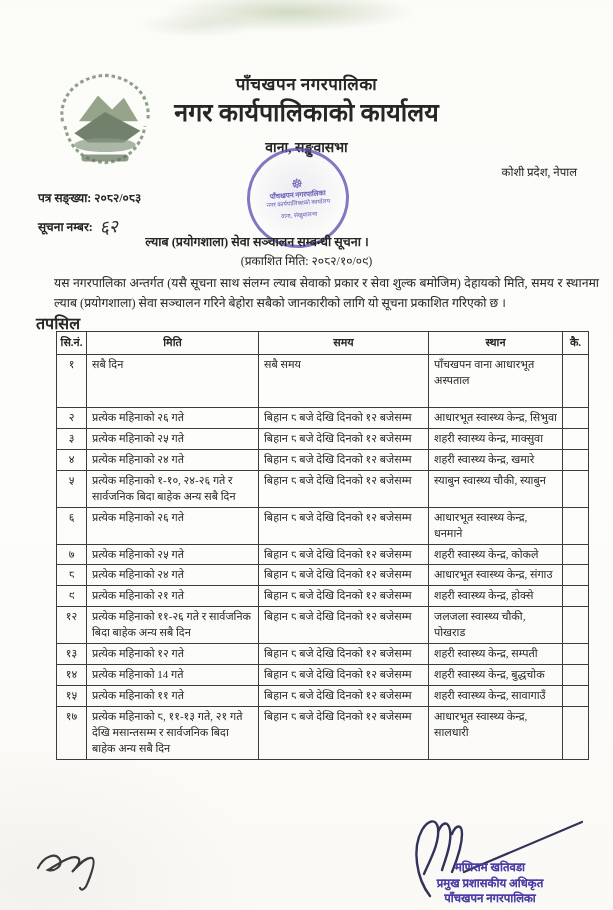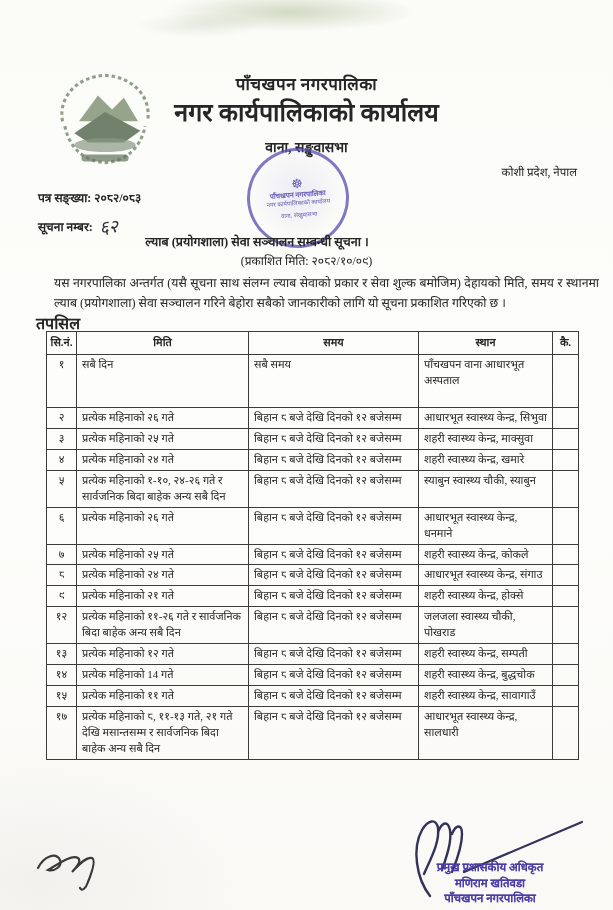--- a/index.html
+++ b/index.html
@@ -42,21 +42,21 @@
   .stamp .s3{font-size:6px;margin-top:3px;}
   .stamp-sym{font-size:13px;line-height:1;margin-bottom:1px;}
   .title{position:absolute;top:233px;left:0;width:514px;text-align:center;font-size:12.5px;font-weight:bold;}
   .published{position:absolute;top:252px;left:0;width:613px;text-align:center;font-size:12px;}
   .body-par{
     position:absolute;top:274px;left:36px;width:545px;
     font-size:12.3px;line-height:1.62;text-align:justify;margin-left:18px;
   }
   .tapasil{position:absolute;top:312px;left:36px;font-size:16px;font-weight:bold;}
   .table-wrap{position:absolute;top:331px;left:46px;}
-  table{border-collapse:collapse;table-layout:fixed;width:532px;}
+  table{border-collapse:collapse;table-layout:fixed;width:532px;margin-left:10px;}
   th,td{
     border:1.2px solid #3c3c3c;
     font-size:11px;line-height:1.45;
     padding:2px 5px;vertical-align:top;word-wrap:break-word;
   }
   th{font-weight:bold;text-align:center;padding:3px 2px;}
   col.c-sn{width:30px;} col.c-date{width:172px;} col.c-time{width:170px;} col.c-place{width:134px;} col.c-rem{width:26px;}
   td.sn{text-align:center;}
   tbody tr:first-child td{height:48px;}
   .scribble{position:absolute;left:26px;top:838px;}
@@ -249,17 +249,17 @@
 <svg class="scribble" width="130" height="60" viewBox="0 0 130 60" aria-hidden="true">
   <path d="M12,30 C18,18 30,14 34,22 C37,28 28,34 22,32 C32,26 46,16 52,20 C56,23 50,30 46,34 C52,28 60,18 66,20 C70,22 66,34 62,44 C60,50 56,54 54,50" fill="none" stroke="#3a3a3a" stroke-width="2.2" stroke-linecap="round"></path>
 </svg>
 
 <div class="sig-block">
   <svg class="sig-svg" width="230" height="100" viewBox="0 0 230 100" aria-hidden="true">
     <path d="M58,88 C44,70 40,40 50,22 C56,12 64,10 66,20 C68,34 58,52 52,66 M66,24 C70,14 76,12 78,22 C80,34 74,50 70,62 M80,26 C84,16 90,16 90,26 C90,40 84,54 80,64" fill="none" stroke="#33335a" stroke-width="2.4" stroke-linecap="round"></path>
     <path d="M92,64 L210,14" fill="none" stroke="#33335a" stroke-width="2.2" stroke-linecap="round"></path>
   </svg>
   <div class="sig-text">
+    <div>मणिराम खतिवडा</div>
     <div>प्रमुख प्रशासकीय अधिकृत</div>
-    <div>मणिराम खतिवडा</div>
     <div>पाँचखपन नगरपालिका</div>
   </div>
 </div>
 
 </body></html>

